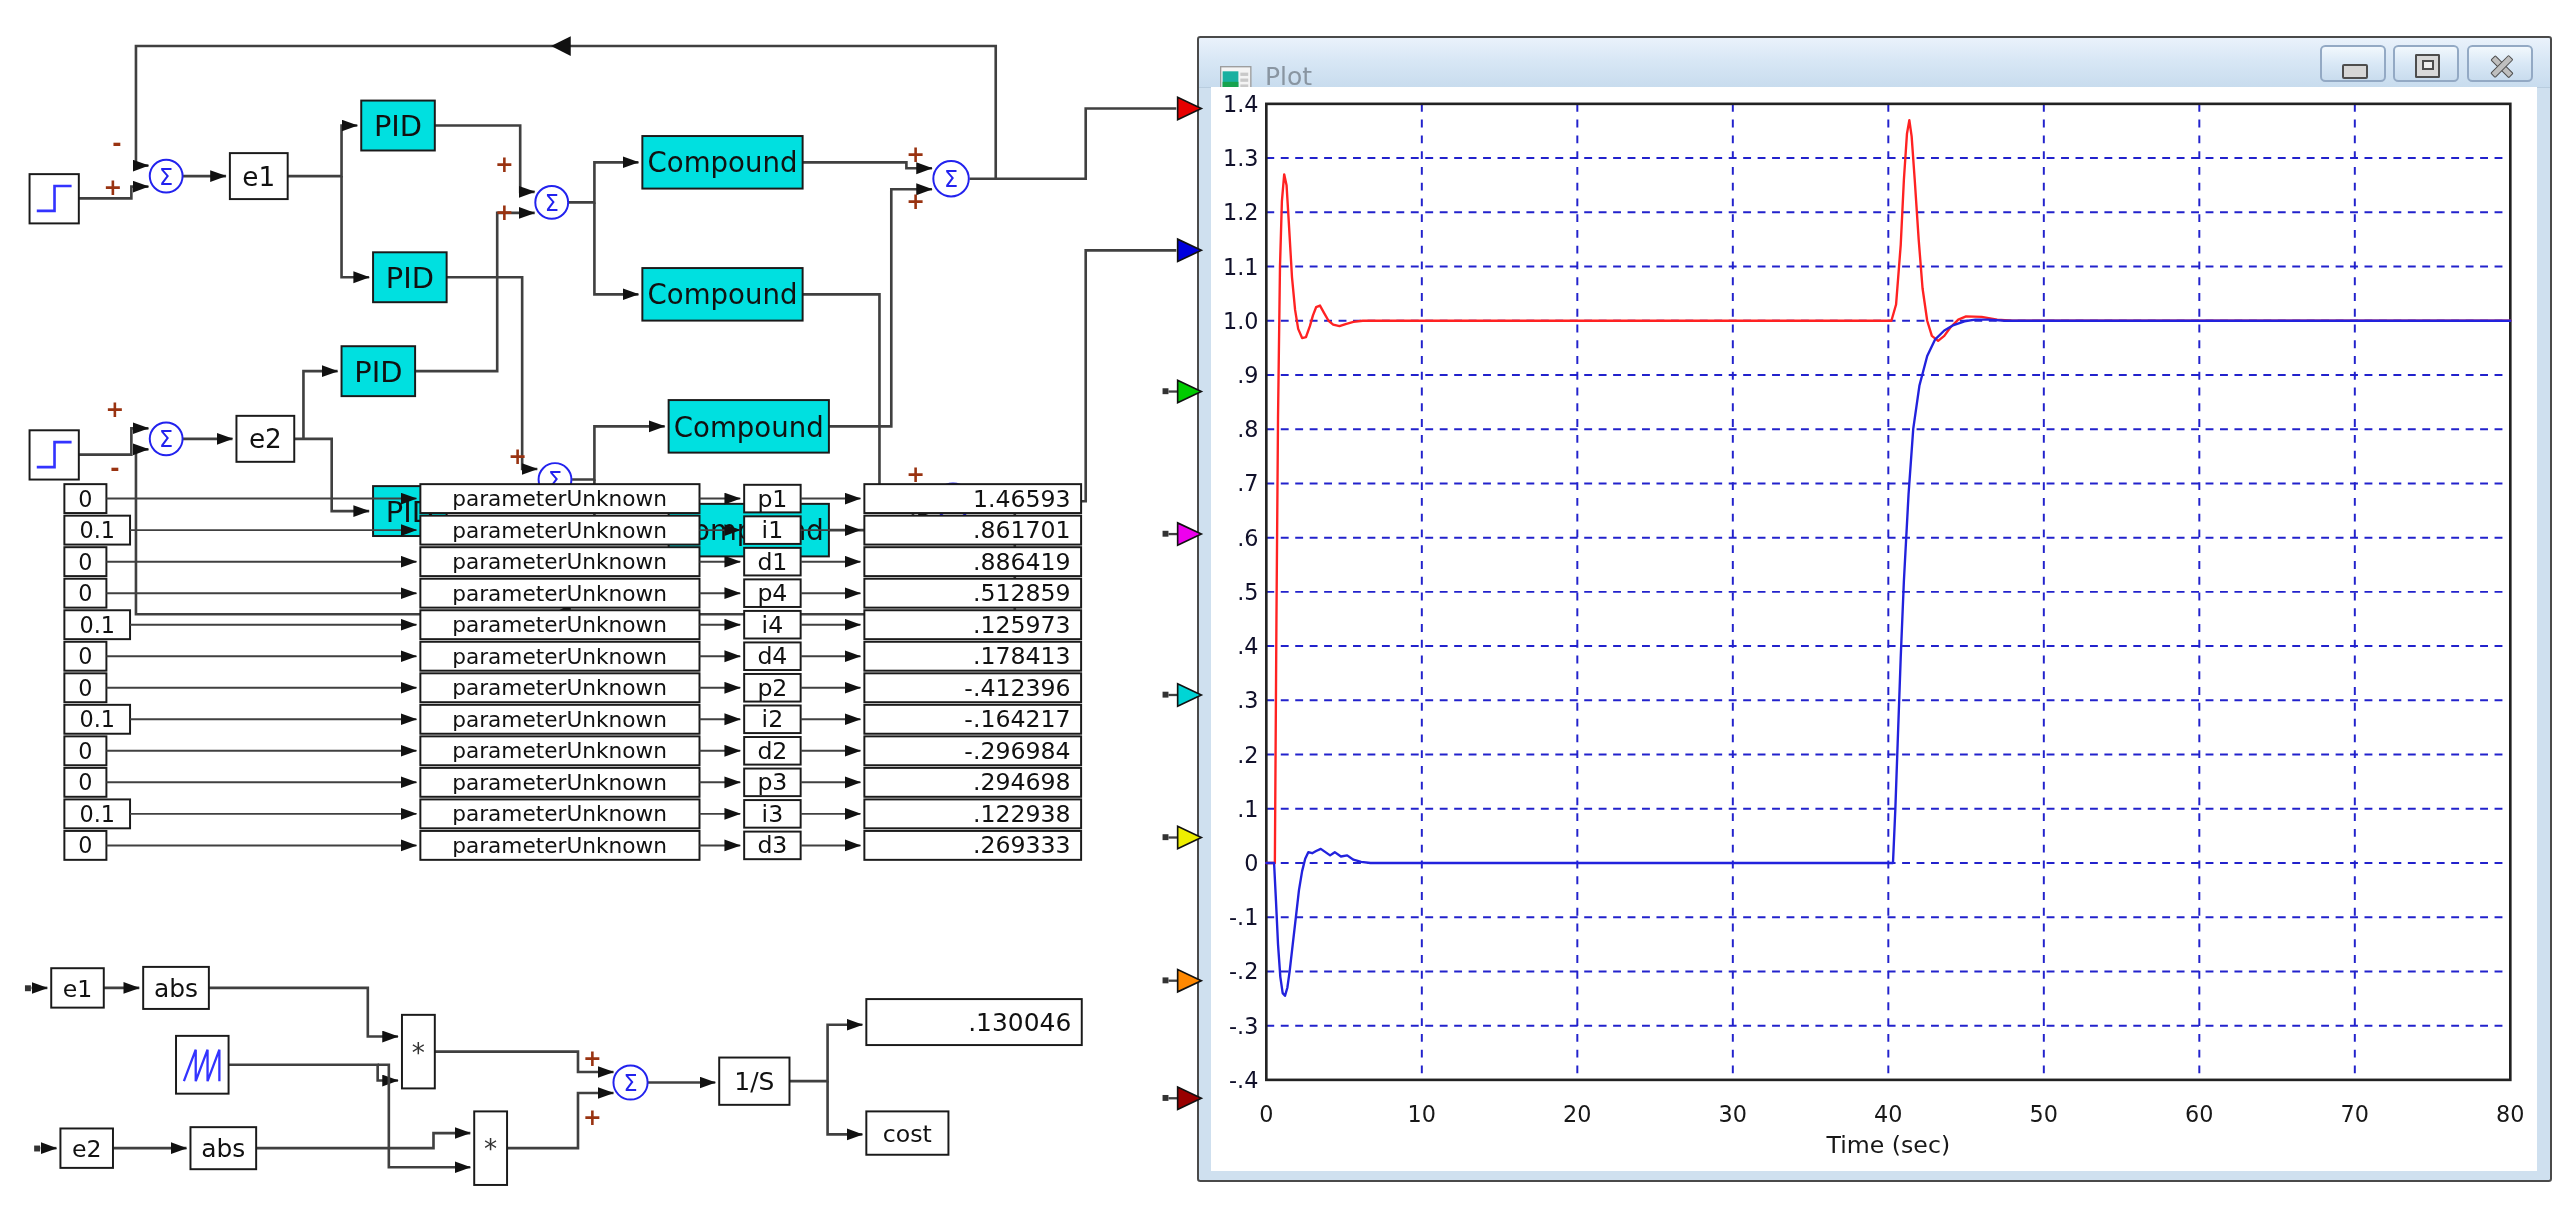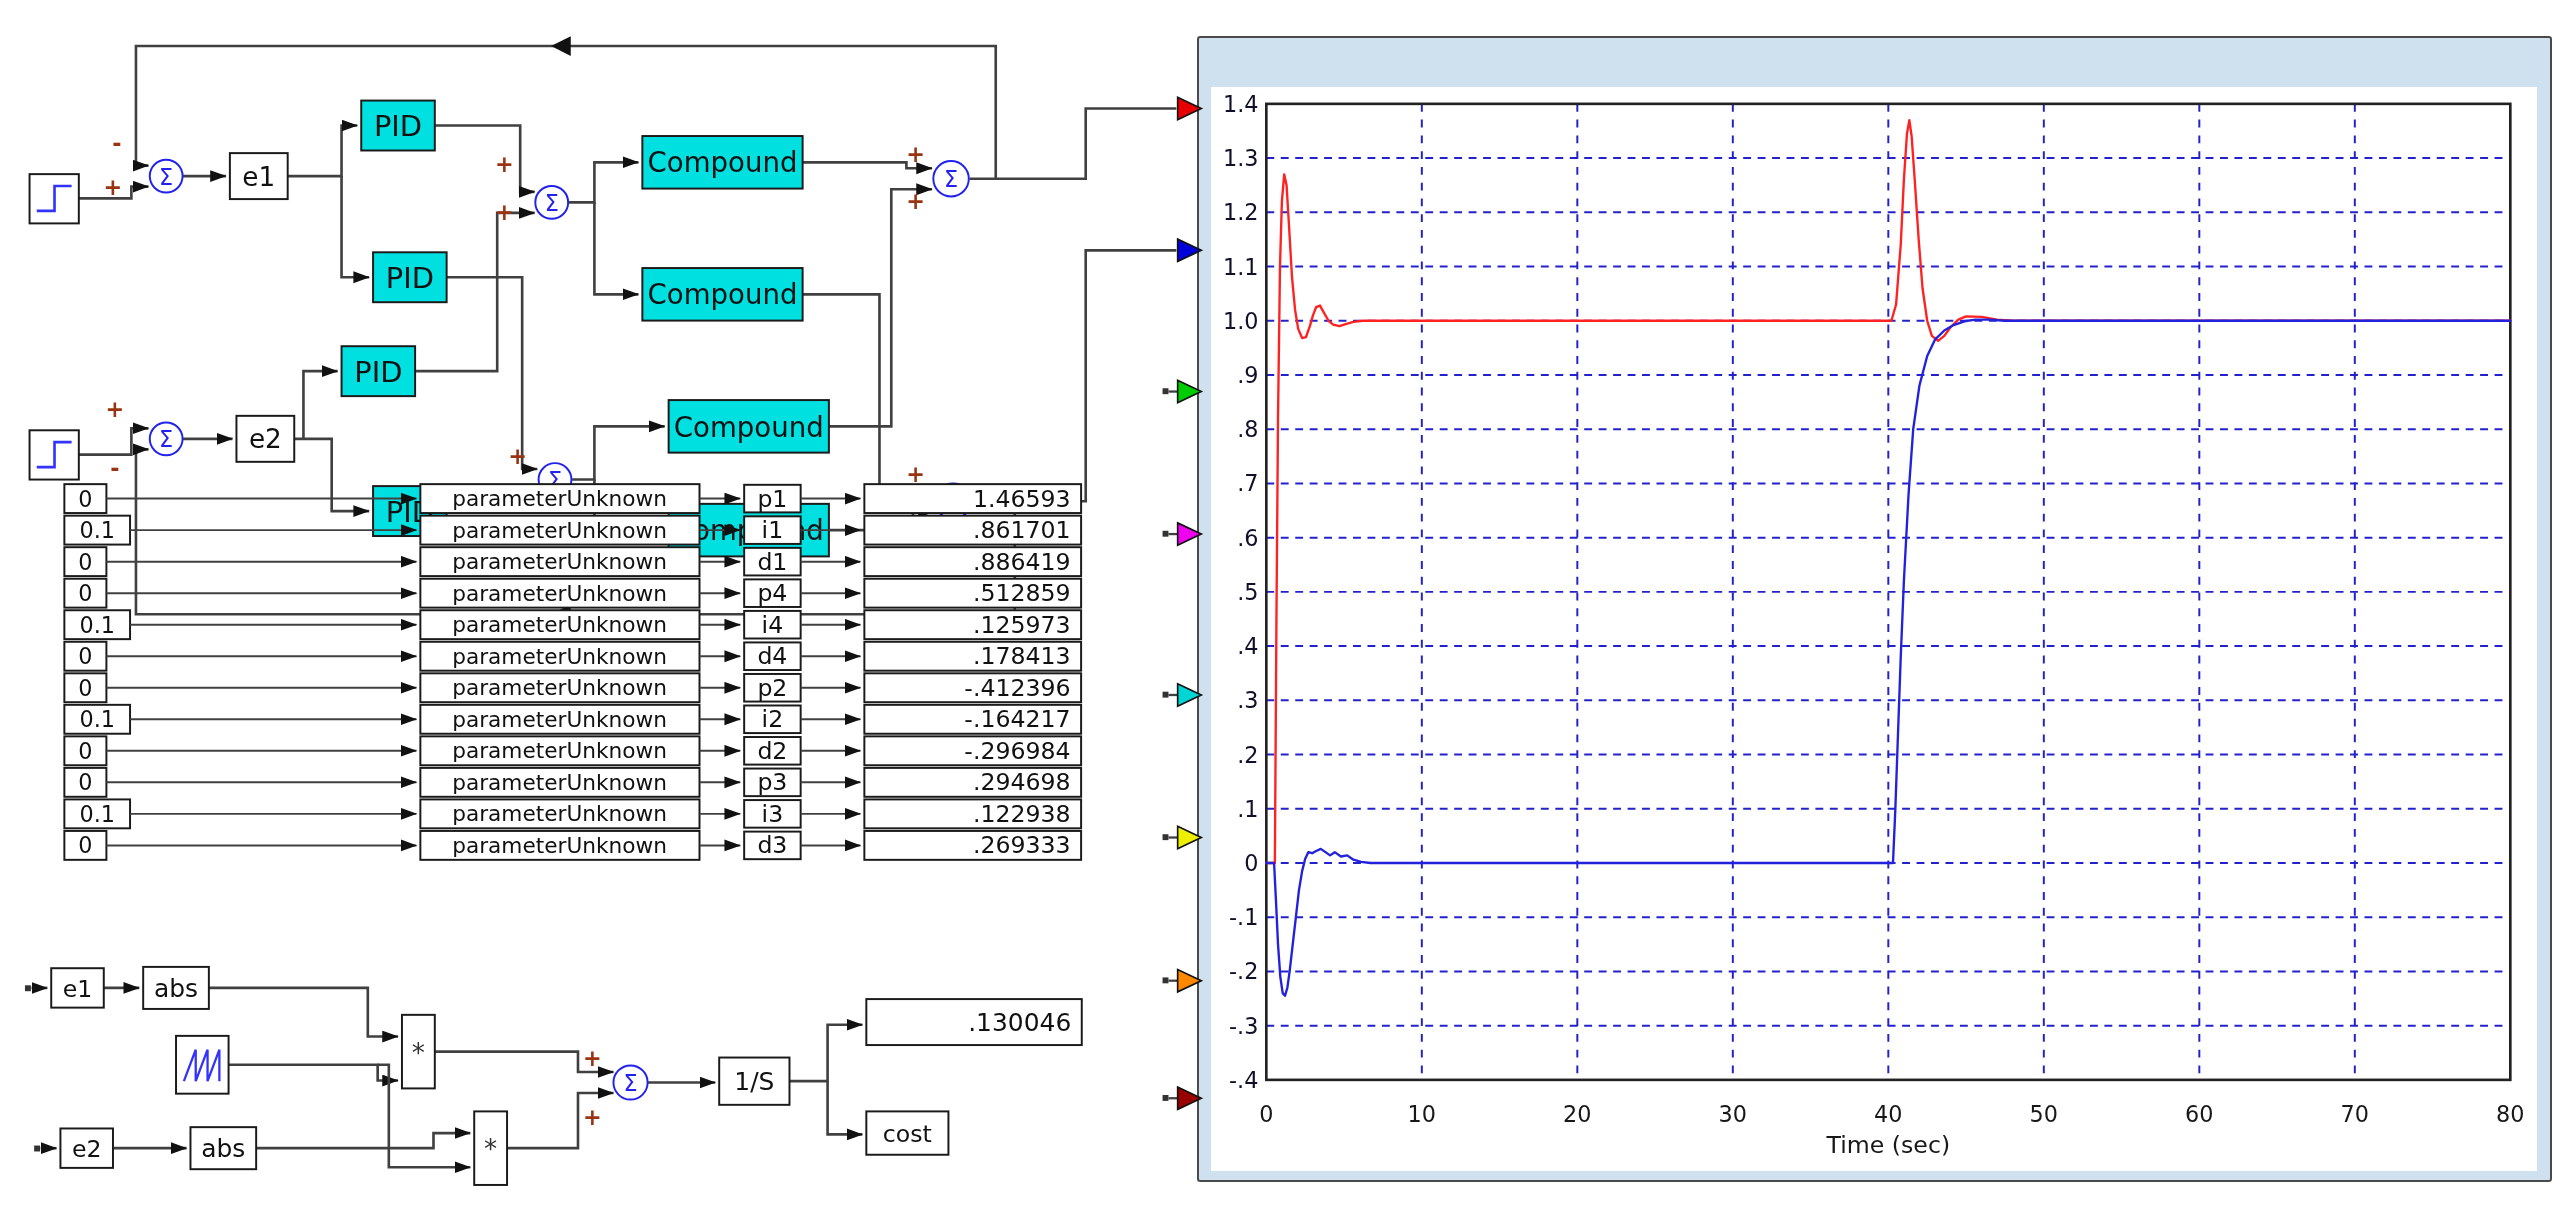--- a/index.html
+++ b/index.html
@@ -26,20 +26,47 @@
              background:#bfbfbf;border:1.3px solid #4f4f4f;border-radius:1.3px;}
   .glyph-close .x1{transform:rotate(45deg);} .glyph-close .x2{transform:rotate(-45deg);}
   .client{position:absolute;left:11.8px;top:49px;width:1326px;height:1084px;background:#ffffff;}
   #scene{position:absolute;left:0;top:0;z-index:5;pointer-events:none;}
 </style>
 </head>
 <body>
 <div id="root">
 
   <div class="window">
+    <div class="titlebar">
+      <span class="wicon">
+        <svg width="31.5" height="29" viewBox="0 0 48 44">
+          <rect x="1" y="1" width="46" height="42" fill="#f4f4f4" stroke="#9a9a9a" stroke-width="2"></rect>
+          <rect x="4" y="8" width="24" height="32" fill="#19b0a0"></rect>
+          <rect x="4" y="24" width="24" height="16" fill="#17a24e"></rect>
+          <rect x="31" y="10" width="12" height="5" fill="#c9c9c9"></rect>
+          <rect x="31" y="19" width="12" height="5" fill="#c9c9c9"></rect>
+          <rect x="31" y="28" width="12" height="5" fill="#c9c9c9"></rect>
+        </svg>
+      </span>
+      <span class="wtitle">Plot</span>
+      <div class="wbtn min">
+        <div class="glyph-min"></div>
+      </div>
+      <div class="wbtn max">
+        <div class="glyph-restore">
+            <div class="inner"></div>
+          </div>
+      </div>
+      <div class="wbtn cls">
+        <div class="glyph-close">
+            <div class="x1"></div>
+            <div class="x2"></div>
+          </div>
+      </div>
+    </div>
     <div class="client"></div>
   </div>
 
   <svg id="scene" width="2576" height="1210" viewBox="0 0 3922 1842">
       <defs>
         <marker id="arr" markerUnits="userSpaceOnUse" markerWidth="26" markerHeight="20" refX="24" refY="9" orient="auto">
           <path d="M0,0 L25,9 L0,18 Z" fill="#111"></path>
         </marker>
       </defs>
       <path d="M 120 302 H 200 V 284 H 226" fill="none" stroke="#404040" stroke-width="4" marker-end="url(#arr)"></path>

